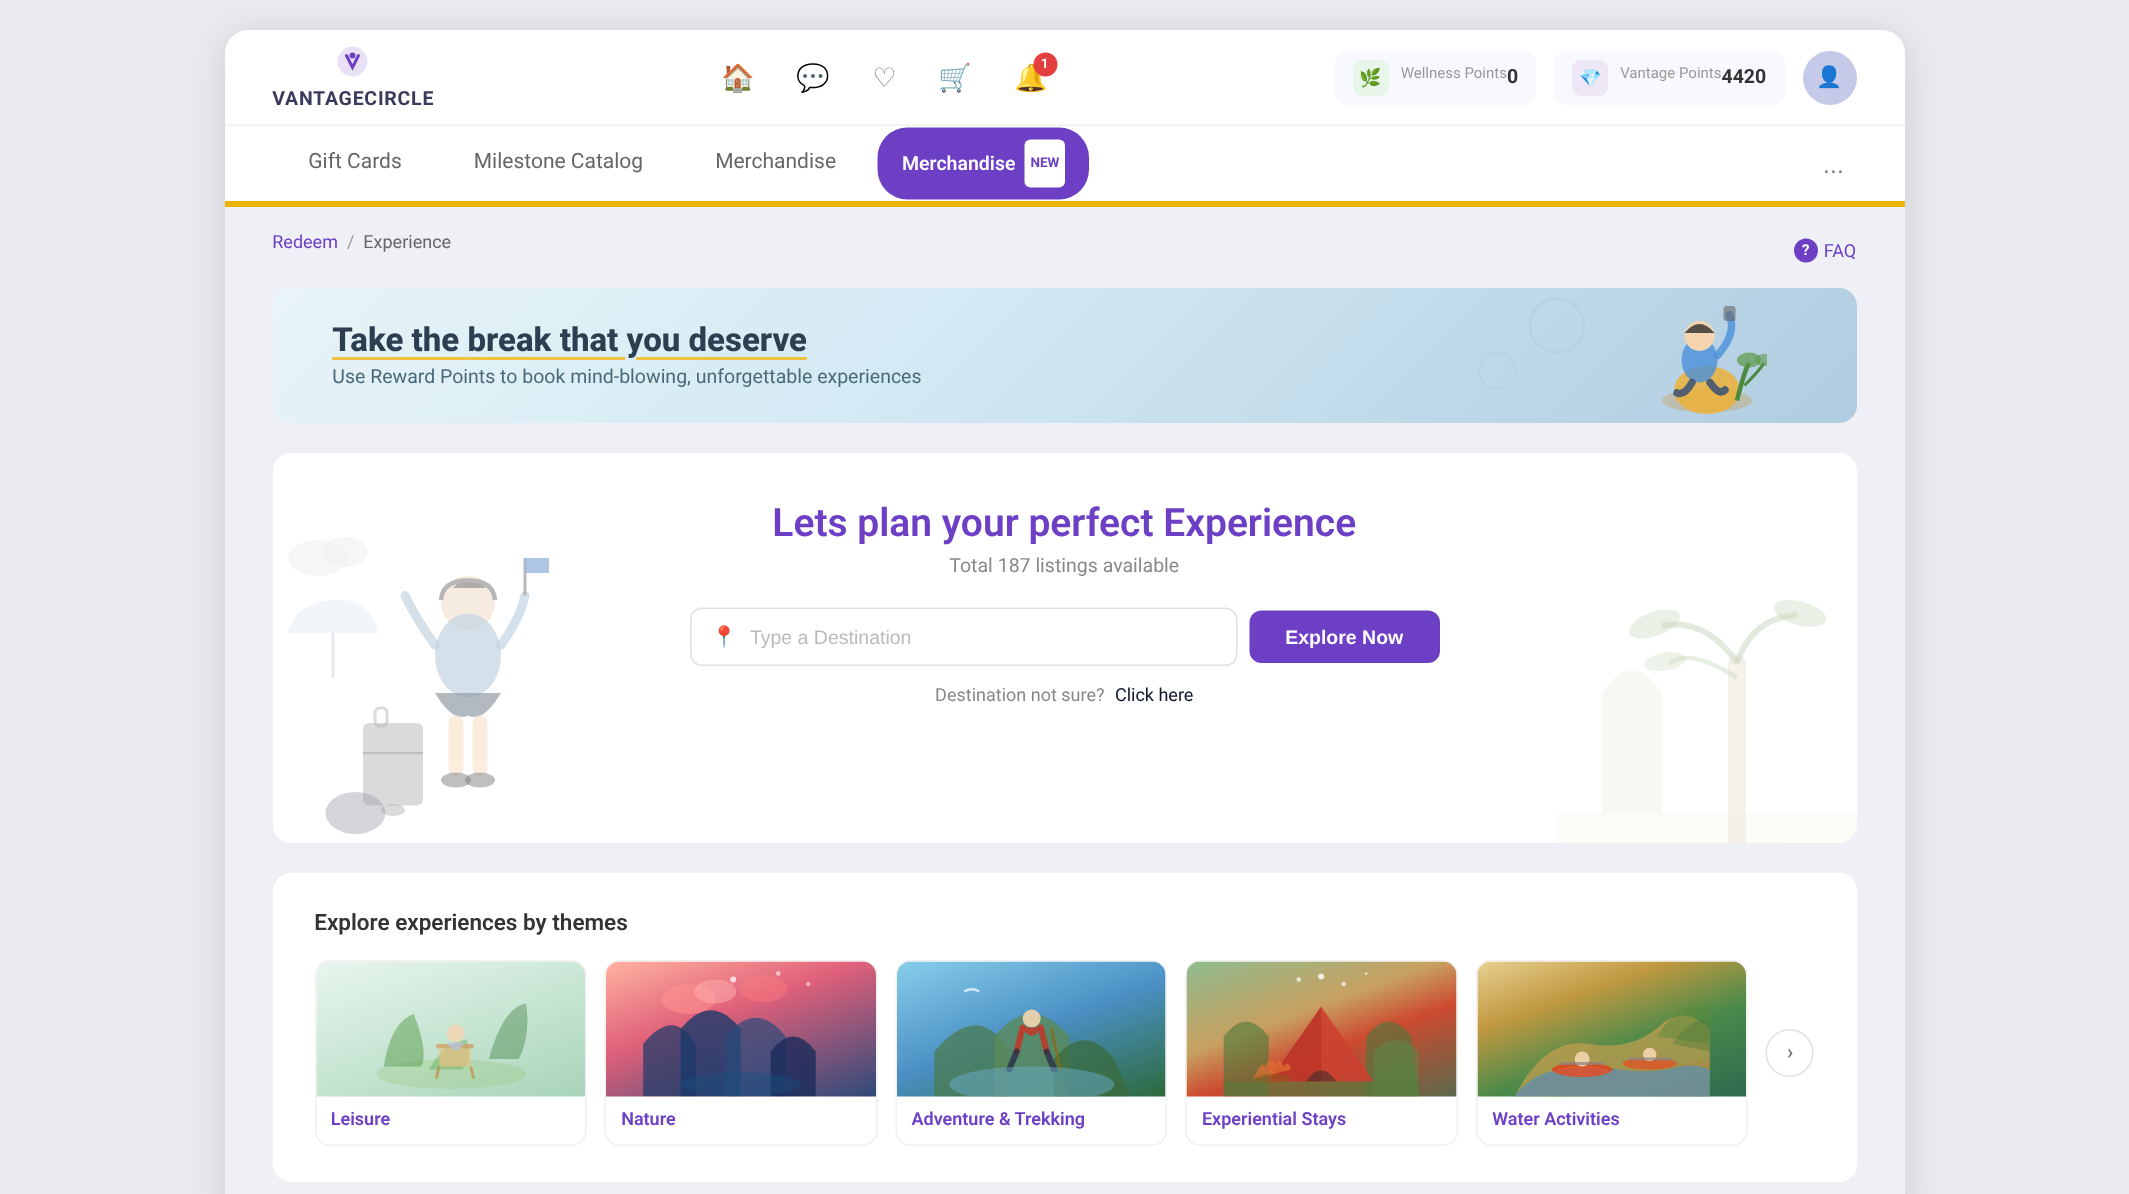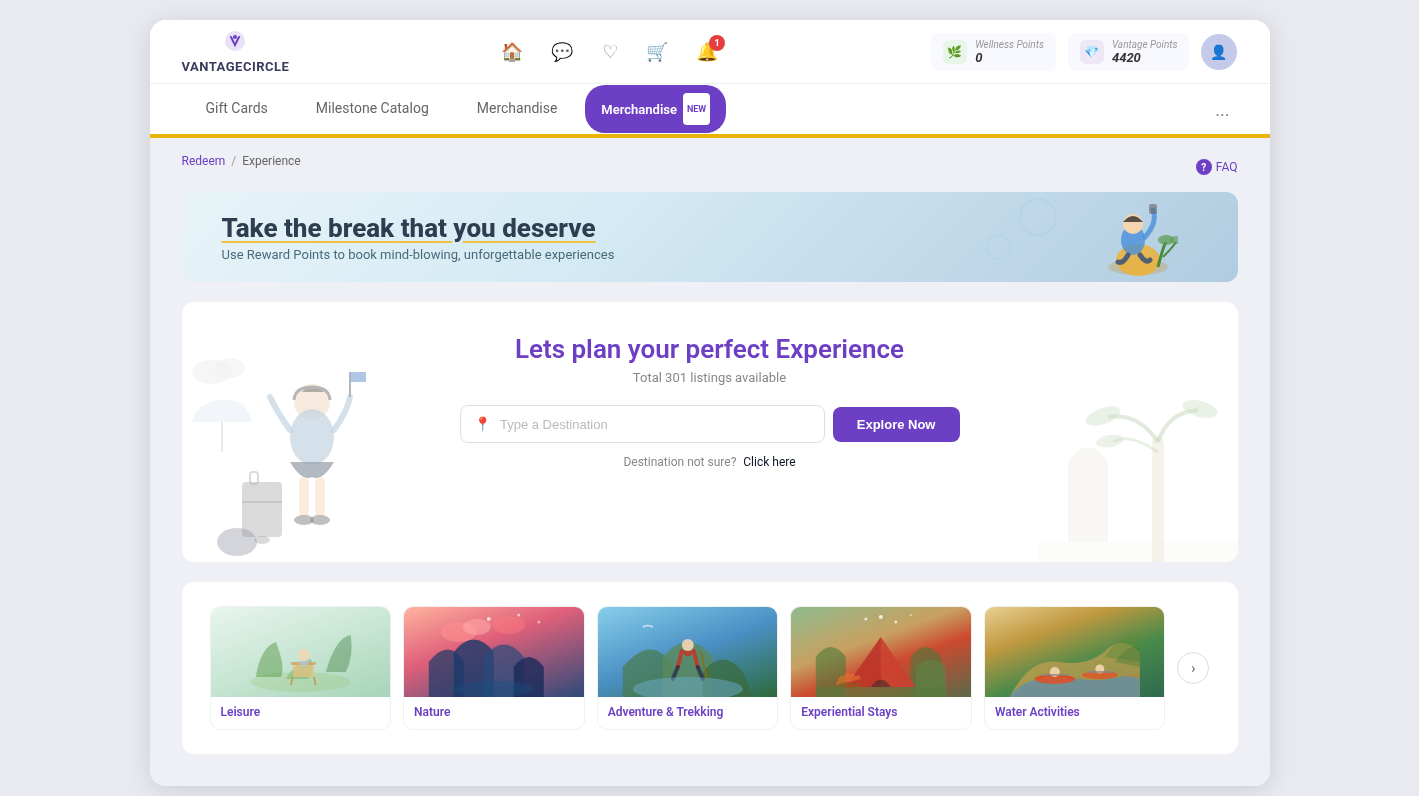--- a/index.html
+++ b/index.html
@@ -91,21 +91,21 @@
       border-radius: 6px;
       display: flex;
       align-items: center;
       justify-content: center;
       font-size: 12px;
     }
     .wellness-icon { background: #e8f5e9; color: #43a047; }
     .vantage-icon { background: #ede7f6; color: #7e57c2; }
     .points-label { font-size: 10px; color: #999; }
     .points-value { font-size: 13px; font-weight: 700; color: #333; }
-    .points-info { display: flex; flex-direction: column; font-style: italic; }
+    .points-info { display: flex; flex-direction: row; }
     .avatar {
       width: 36px;
       height: 36px;
       border-radius: 50%;
       background: #c5cae9;
       overflow: hidden;
       display: flex;
       align-items: center;
       justify-content: center;
       font-size: 14px;
@@ -189,21 +189,21 @@
       display: flex;
       align-items: center;
       position: relative;
       margin-bottom: 20px;
     }
     .banner-text {
       padding: 0 40px;
       z-index: 2;
     }
     .banner-title {
-      font-size: 26px;
+      font-size: 22px;
       font-weight: 600;
       color: #2c3e50;
       margin-bottom: 4px;
     }
     .banner-title span {
       font-weight: 800;
       color: #2c3e50;
       text-decoration: underline;
       text-decoration-color: #f0c040;
       text-underline-offset: 4px;
@@ -518,36 +518,37 @@
         <path d="M30 180 L30 100 Q50 70 70 100 L70 180" fill="#c8c0a8" opacity="0.35"></path>
         <path d="M42 100 Q50 82 58 100" fill="#e8e0d0" opacity="0.3"></path>
 
         <rect x="0" y="180" width="200" height="20" fill="#d4c8a0" opacity="0.2"></rect>
       </svg>
 
       <div class="search-section-inner">
         <div class="search-title">
           <span>Lets plan your perfect </span><span style="color:#6c3fc5;">Experience</span>
         </div>
-        <div class="search-subtitle">Total 301 listings available</div>
+        <div class="search-subtitle">Total 187 listings available</div>
         <div class="search-bar">
           <div class="search-input-wrap">
             <span class="location-icon">📍</span>
             <input type="text" placeholder="Type a Destination" style="">
           </div>
           <button class="explore-btn">Explore Now</button>
         </div>
         <div class="destination-hint">
           <span>Destination not sure?</span>
           <a style="color:#0f172a; cursor:pointer; margin-left:4px;">Click here</a>
         </div>
       </div>
     </div>
 
     <div class="themes-section">
+      <div class="themes-title">Explore experiences by themes</div>
       <div class="themes-grid">
 
         <div class="theme-card">
           <div class="theme-img leisure-bg">
             <svg width="100%" height="90" viewBox="0 0 130 90">
               <ellipse cx="65" cy="75" rx="50" ry="10" fill="#98c878" opacity="0.3"></ellipse>
               <path d="M20 70 Q25 40 40 35 Q50 60 45 70" fill="#5a9a4a" opacity="0.5"></path>
               <path d="M90 65 Q100 30 115 28 Q118 50 110 65" fill="#3a7a3a" opacity="0.4"></path>
               <path d="M50 72 Q60 55 75 52 Q80 65 72 72" fill="#6aaa5a" opacity="0.45"></path>
 

